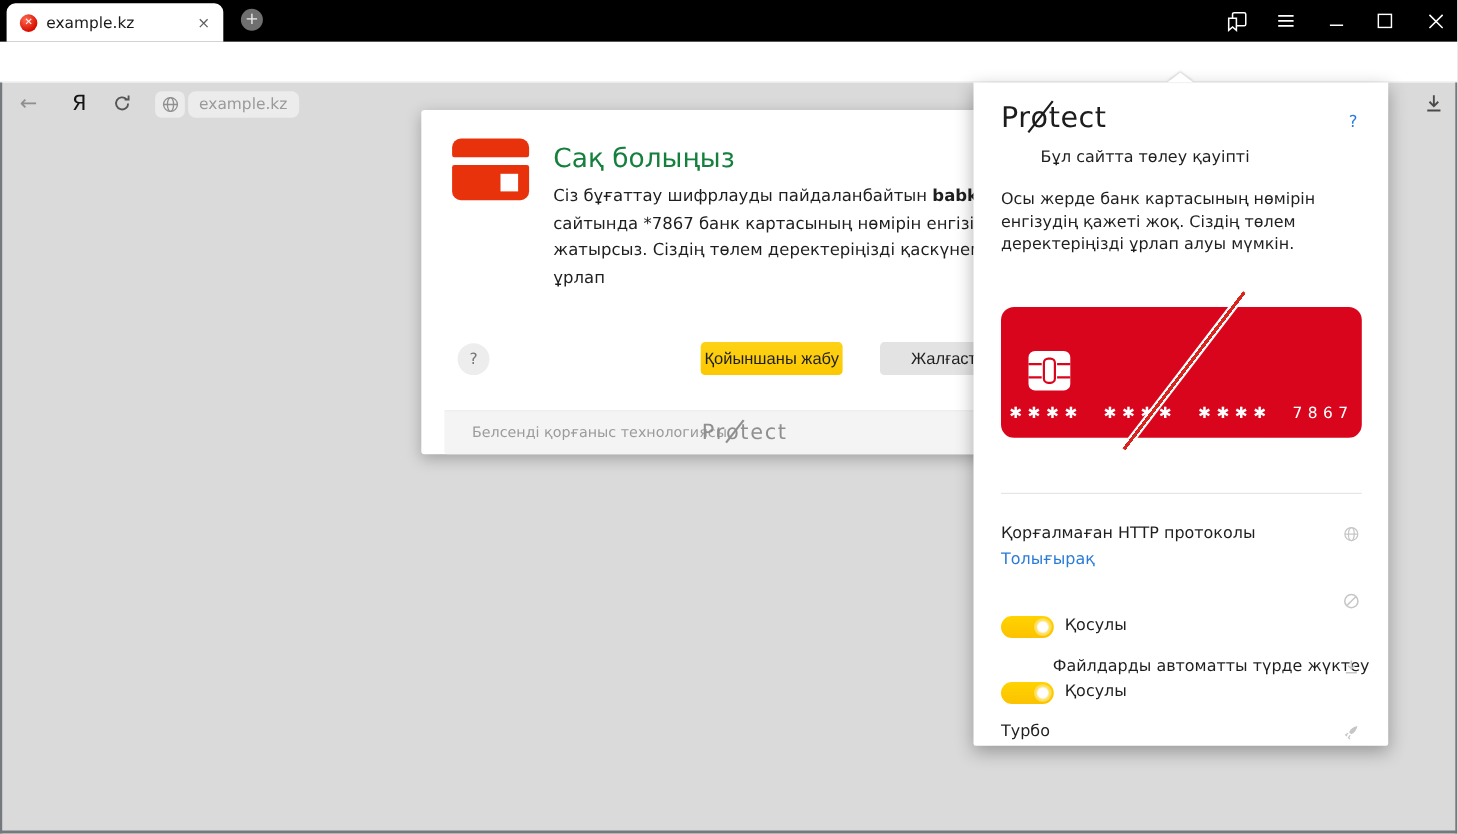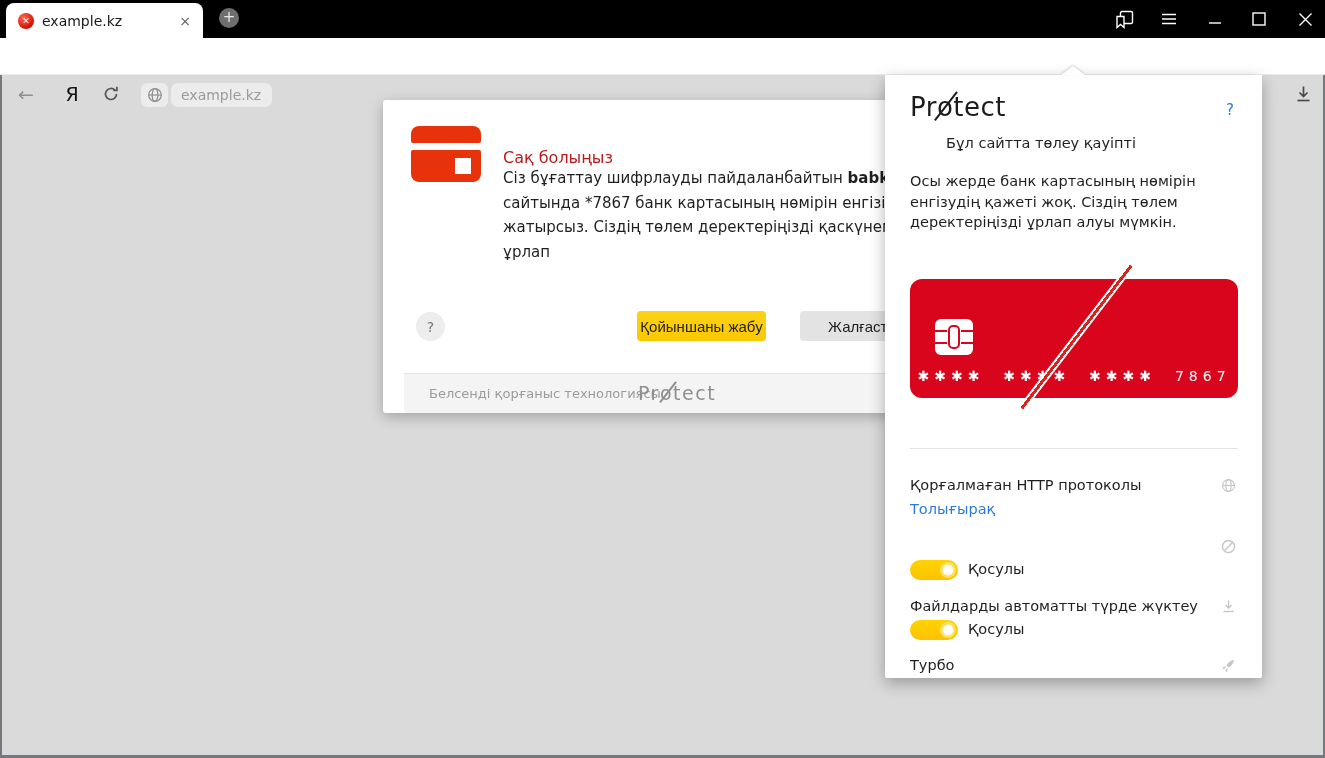--- a/index.html
+++ b/index.html
@@ -40,21 +40,21 @@
   .frame-left { position:absolute; left:0; top:75px; width:2px; height:683px; background:#75797d; }
   .frame-right { position:absolute; left:1323px; top:75px; width:2px; height:683px; background:#75797d; }
   .frame-bottom { position:absolute; left:0; top:755px; width:1325px; height:3px; background:#75797d; }
 
   
   .modal { position:absolute; left:383px; top:100px; width:577px; height:313px; background:#fff; border-radius:3px; box-shadow:0 4px 14px rgba(0,0,0,.25); z-index:10; }
   .mcard { position:absolute; left:28px; top:26px; width:70px; height:56px; }
   .mcard-top { height:17px; background:#e8320c; border-radius:8px 8px 2px 2px; }
   .mcard-bot { margin-top:7px; height:32px; background:#e8320c; border-radius:2px 2px 8px 8px; position:relative; }
   .mcard-hole { position:absolute; right:10px; top:8px; width:16px; height:16px; background:#fff; }
-  .m-title { position:absolute; left:120px; top:48px; font-size:16px; color:#b91c1c; }
+  .m-title { position:absolute; left:120px; top:30px; font-size:24px; color:#15803d; }
   .m-body { position:absolute; left:120px; top:66px; font-size:15px; line-height:24.5px; color:#1f1f1f; width:460px; }
   .m-help { position:absolute; left:33px; top:212px; width:29px; height:29px; border-radius:50%; background:#ededed; color:#767676; font-size:14px; display:flex; align-items:center; justify-content:center; }
   .btn { position:absolute; top:211px; height:30px; border-radius:4px; font-size:15px; color:#1f1f1f; display:flex; align-items:center; justify-content:center; border:none; }
   .btn-yellow { left:254px; width:129px; background:linear-gradient(#fdd216,#fcc800); }
   .btn-gray { left:417px; width:142px; background:#e3e3e3; }
   .m-footer { position:absolute; left:0; top:273px; width:577px; height:40px; background:#f4f4f4; border-top:1px solid #e3e3e3; border-radius:0 0 3px 3px;margin-left:21px; }
   .m-footer-text { position:absolute; left:25px; top:0; line-height:39px; font-size:13px; color:#9b9b9b; }
   .logo { letter-spacing:1px; }
   .m-logo { position:absolute; left:234px; top:8px; font-size:19px; color:#8f8f8f; letter-spacing:1.5px; }
   .slash-o { position:relative; display:inline-block; }
@@ -231,21 +231,21 @@
       <svg width="15" height="15" viewBox="0 0 15 15">
           <circle cx="7.5" cy="7.5" r="6" fill="none" stroke="#c6c6c6" stroke-width="1.4"></circle>
           <path d="M3.5 11.5l8-8" stroke="#c6c6c6" stroke-width="1.4"></path>
         </svg>
     </div>
     <div class="toggle" style="top:485px;">
         <div class="knob"></div>
       </div>
     <div class="toggle-state" style="top:486px;">Қосулы</div>
 
-    <div class="p-label" style="top:523px;">Файлдарды автоматты түрде жүктеу</div>
+    <div class="p-label" style="top:523px;margin-left:47px;">Файлдарды автоматты түрде жүктеу</div>
     <div class="p-icon" style="top:524px;">
       <svg width="15" height="15" viewBox="0 0 15 15">
           <path d="M7.5 1.5v7M4.5 6l3 3 3-3" fill="none" stroke="#c6c6c6" stroke-width="1.4"></path>
           <path d="M2.5 12.5h10" stroke="#c6c6c6" stroke-width="1.4"></path>
         </svg>
     </div>
     <div class="toggle" style="top:545px;">
         <div class="knob"></div>
       </div>
     <div class="toggle-state" style="top:546px;">Қосулы</div>

